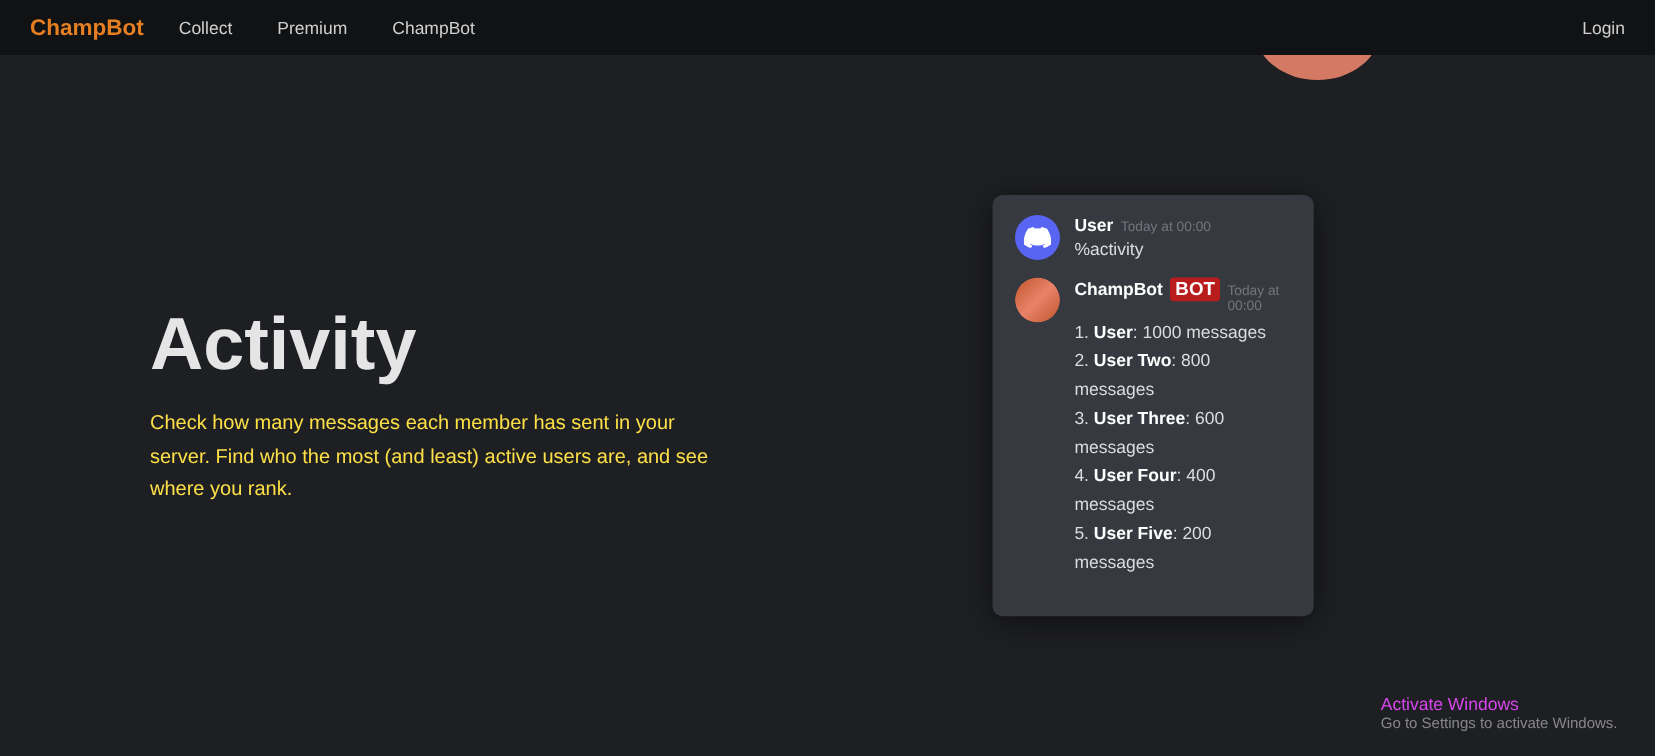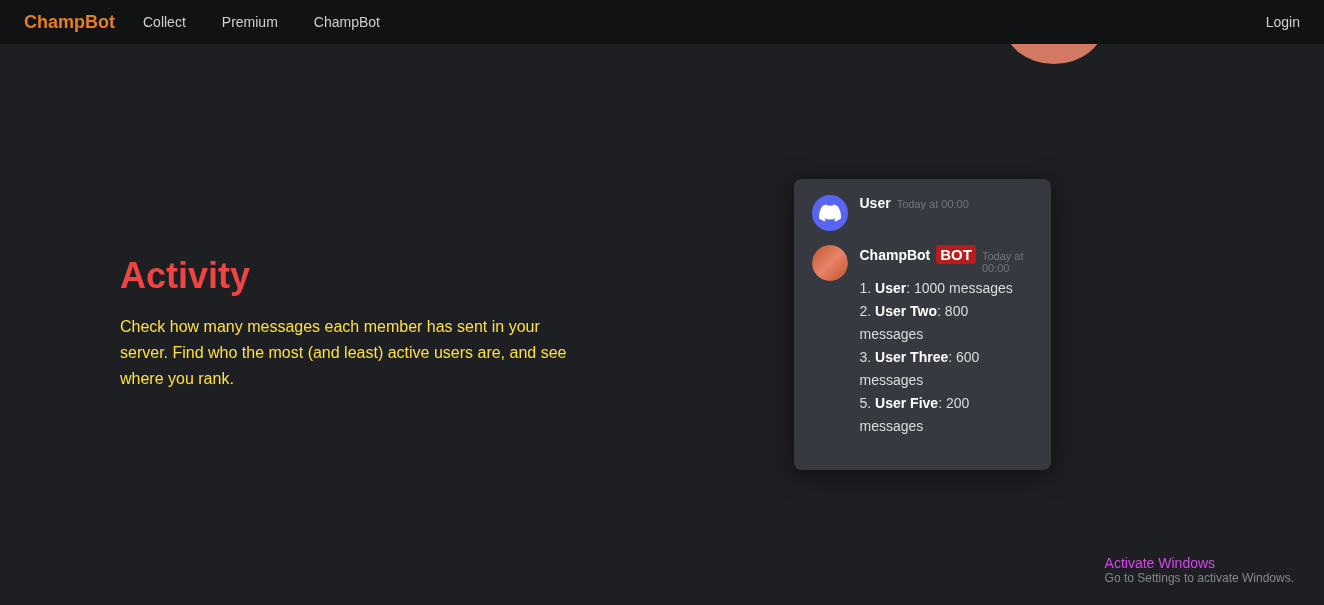--- a/index.html
+++ b/index.html
@@ -67,23 +67,23 @@
       border-radius: 50%;
       opacity: 0.9;
     }
 
     
     .hero-text {
       flex: 1;
       max-width: 520px;
     }
     .hero-title {
-      font-size: 36px;
-      font-weight: bold;
-      color: #ef4444;
+      font-size: 59px;
+      font-weight: bold;
+      color: #e5e5e5;
       margin-bottom: 18px;
       line-height: 1.1;
     }
     .hero-desc {
       font-size: 16px;
       color: #fde047;
       line-height: 1.65;
       max-width: 460px;
     }
 
@@ -236,37 +236,39 @@
         <div class="avatar avatar-discord">
           <svg class="discord-icon" viewBox="0 0 24 24" xmlns="http://www.w3.org/2000/svg">
             <path d="M20.317 4.37a19.791 19.791 0 0 0-4.885-1.515.074.074 0 0 0-.079.037c-.21.375-.444.864-.608 1.25a18.27 18.27 0 0 0-5.487 0 12.64 12.64 0 0 0-.617-1.25.077.077 0 0 0-.079-.037A19.736 19.736 0 0 0 3.677 4.37a.07.07 0 0 0-.032.027C.533 9.046-.32 13.58.099 18.057a.082.082 0 0 0 .031.057 19.9 19.9 0 0 0 5.993 3.03.078.078 0 0 0 .084-.028c.462-.63.874-1.295 1.226-1.994a.076.076 0 0 0-.041-.106 13.107 13.107 0 0 1-1.872-.892.077.077 0 0 1-.008-.128 10.2 10.2 0 0 0 .372-.292.074.074 0 0 1 .077-.01c3.928 1.793 8.18 1.793 12.062 0a.074.074 0 0 1 .078.01c.12.098.246.198.373.292a.077.077 0 0 1-.006.127 12.299 12.299 0 0 1-1.873.892.077.077 0 0 0-.041.107c.36.698.772 1.362 1.225 1.993a.076.076 0 0 0 .084.028 19.839 19.839 0 0 0 6.002-3.03.077.077 0 0 0 .032-.054c.5-5.177-.838-9.674-3.549-13.66a.061.061 0 0 0-.031-.03z"></path>
           </svg>
         </div>
         <div class="msg-content">
           <div class="msg-header">
             <span class="msg-username">User</span>
             <span class="msg-timestamp">Today at 00:00</span>
           </div>
+          <div class="msg-text-cmd">%activity</div>
         </div>
       </div>
 
       <div class="msg-row">
         <div class="avatar avatar-bot">
           <div class="avatar-bot-img"></div>
         </div>
         <div class="msg-content">
           <div class="msg-header">
             <span class="msg-username">ChampBot</span>
             <span class="msg-bot-badge">BOT</span>
             <span class="msg-timestamp">Today at 00:00</span>
           </div>
           <div id="leaderboard-lines">
               <div class="leaderboard-line">1. <strong>User</strong>: 1000 messages</div>
               <div class="leaderboard-line">2. <strong>User Two</strong>: 800 messages</div>
               <div class="leaderboard-line">3. <strong>User Three</strong>: 600 messages</div>
+              <div class="leaderboard-line">4. <strong>User Four</strong>: 400 messages</div>
               <div class="leaderboard-line">5. <strong>User Five</strong>: 200 messages</div>
             </div>
         </div>
       </div>
 
     </div>
   </div>
 </div>
 
 <div class="activate-windows">

